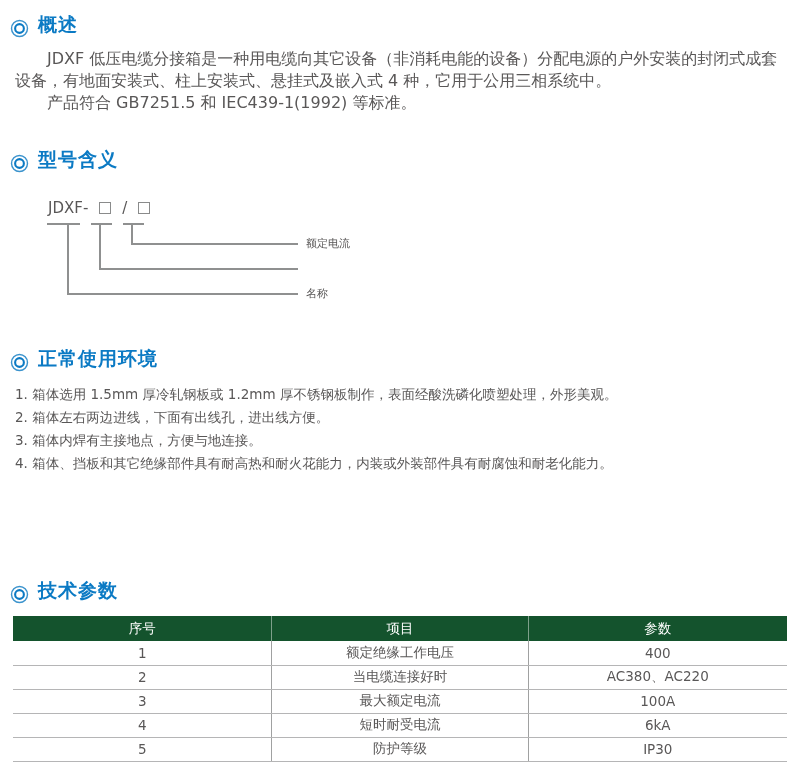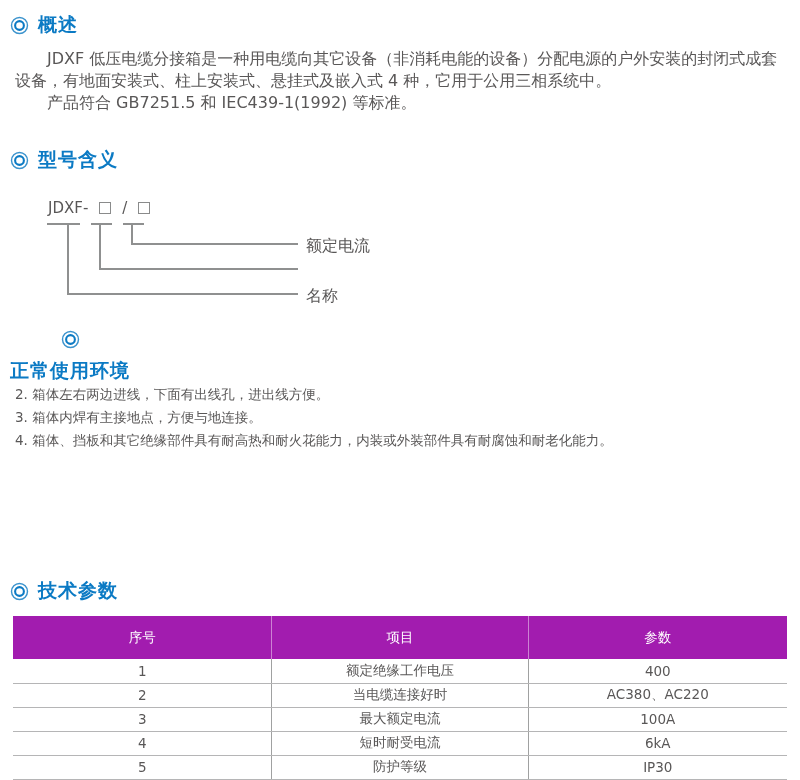--- a/index.html
+++ b/index.html
@@ -10,21 +10,21 @@
     font-family: "DejaVu Sans", "Liberation Sans", sans-serif;
     color: #595757;
     overflow: hidden;
   }
 
   
   .heading {
     position: absolute;
     left: 10px;
     display: flex;
-    align-items: center;
+    align-items: flex-end;
     gap: 9px;
     color: #0b7ac4;
     font-size: 19px;
     font-weight: bold;
     letter-spacing: 1px;
   }
   .ring-icon { width: 19px; height: 19px; flex: 0 0 auto; }
 
   
   .body-text {
@@ -59,21 +59,21 @@
     display: inline-block;
     width: 12px;
     height: 12px;
     border: 1.5px solid #8a8b8b;
     background: #fff;
   }
   .dline { position: absolute; background: #8f9090; }
   .dlabel {
     position: absolute;
     left: 306px;
-    font-size: 16px;
+    font-size: 11px;
     color: #595757;
     white-space: nowrap;
     text-align: center;
   }
 
   
   .env-list {
     position: absolute;
     left: 15px;
     top: 383px;
@@ -89,22 +89,22 @@
     left: 13px;
     width: 774px;
     border-collapse: collapse;
     table-layout: fixed;
     font-size: 13.5px;
   }
   .param-table col.c1 { width: 33.45%; }
   .param-table col.c2 { width: 33.10%; }
   .param-table col.c3 { width: 33.45%; }
   .param-table th {
-    height: 43px;
-    background: #a21caf;
+    height: 25px;
+    background: #14532d;
     color: #ffffff;
     font-weight: normal;
     text-align: center;
     border-right: 1px solid rgba(255,255,255,0.45);
   }
   .param-table th:last-child { border-right: none; }
   .param-table td {
     height: 24px;
     text-align: center;
     color: #595757;
@@ -155,29 +155,30 @@
   <div class="dline" style="left:131px; top:30px; width:2px; height:22px;"></div>
 
   <div class="dline" style="left:131px; top:50px;  width:167px; height:2px;"></div>
   <div class="dline" style="left:99px;  top:75px;  width:199px; height:2px;"></div>
   <div class="dline" style="left:67px;  top:100px; width:231px; height:2px;"></div>
 
   <div class="dlabel" style="top:43px;">额定电流</div>
   <div class="dlabel" style="top:93px;">名称</div>
 </div>
 
-<div class="heading" style="top:330px;flex-direction:column;">
+<div class="heading" style="top:346px;">
   <svg class="ring-icon" viewBox="0 0 20 20">
     <circle cx="10" cy="10" r="8.4" fill="none" stroke="#3b93cd" stroke-width="1.5"></circle>
     <circle cx="10" cy="10" r="4.6" fill="none" stroke="#0b7ac4" stroke-width="2.2"></circle>
   </svg>
   <span>正常使用环境</span>
 </div>
 
 <div class="env-list">
+  <div>1. 箱体选用 1.5mm 厚冷轧钢板或 1.2mm 厚不锈钢板制作，表面经酸洗磷化喷塑处理，外形美观。</div>
   <div>2. 箱体左右两边进线，下面有出线孔，进出线方便。</div>
   <div>3. 箱体内焊有主接地点，方便与地连接。</div>
   <div>4. 箱体、挡板和其它绝缘部件具有耐高热和耐火花能力，内装或外装部件具有耐腐蚀和耐老化能力。</div>
 </div>
 
 <div class="heading" style="top:578px;">
   <svg class="ring-icon" viewBox="0 0 20 20">
     <circle cx="10" cy="10" r="8.4" fill="none" stroke="#3b93cd" stroke-width="1.5"></circle>
     <circle cx="10" cy="10" r="4.6" fill="none" stroke="#0b7ac4" stroke-width="2.2"></circle>
   </svg>

